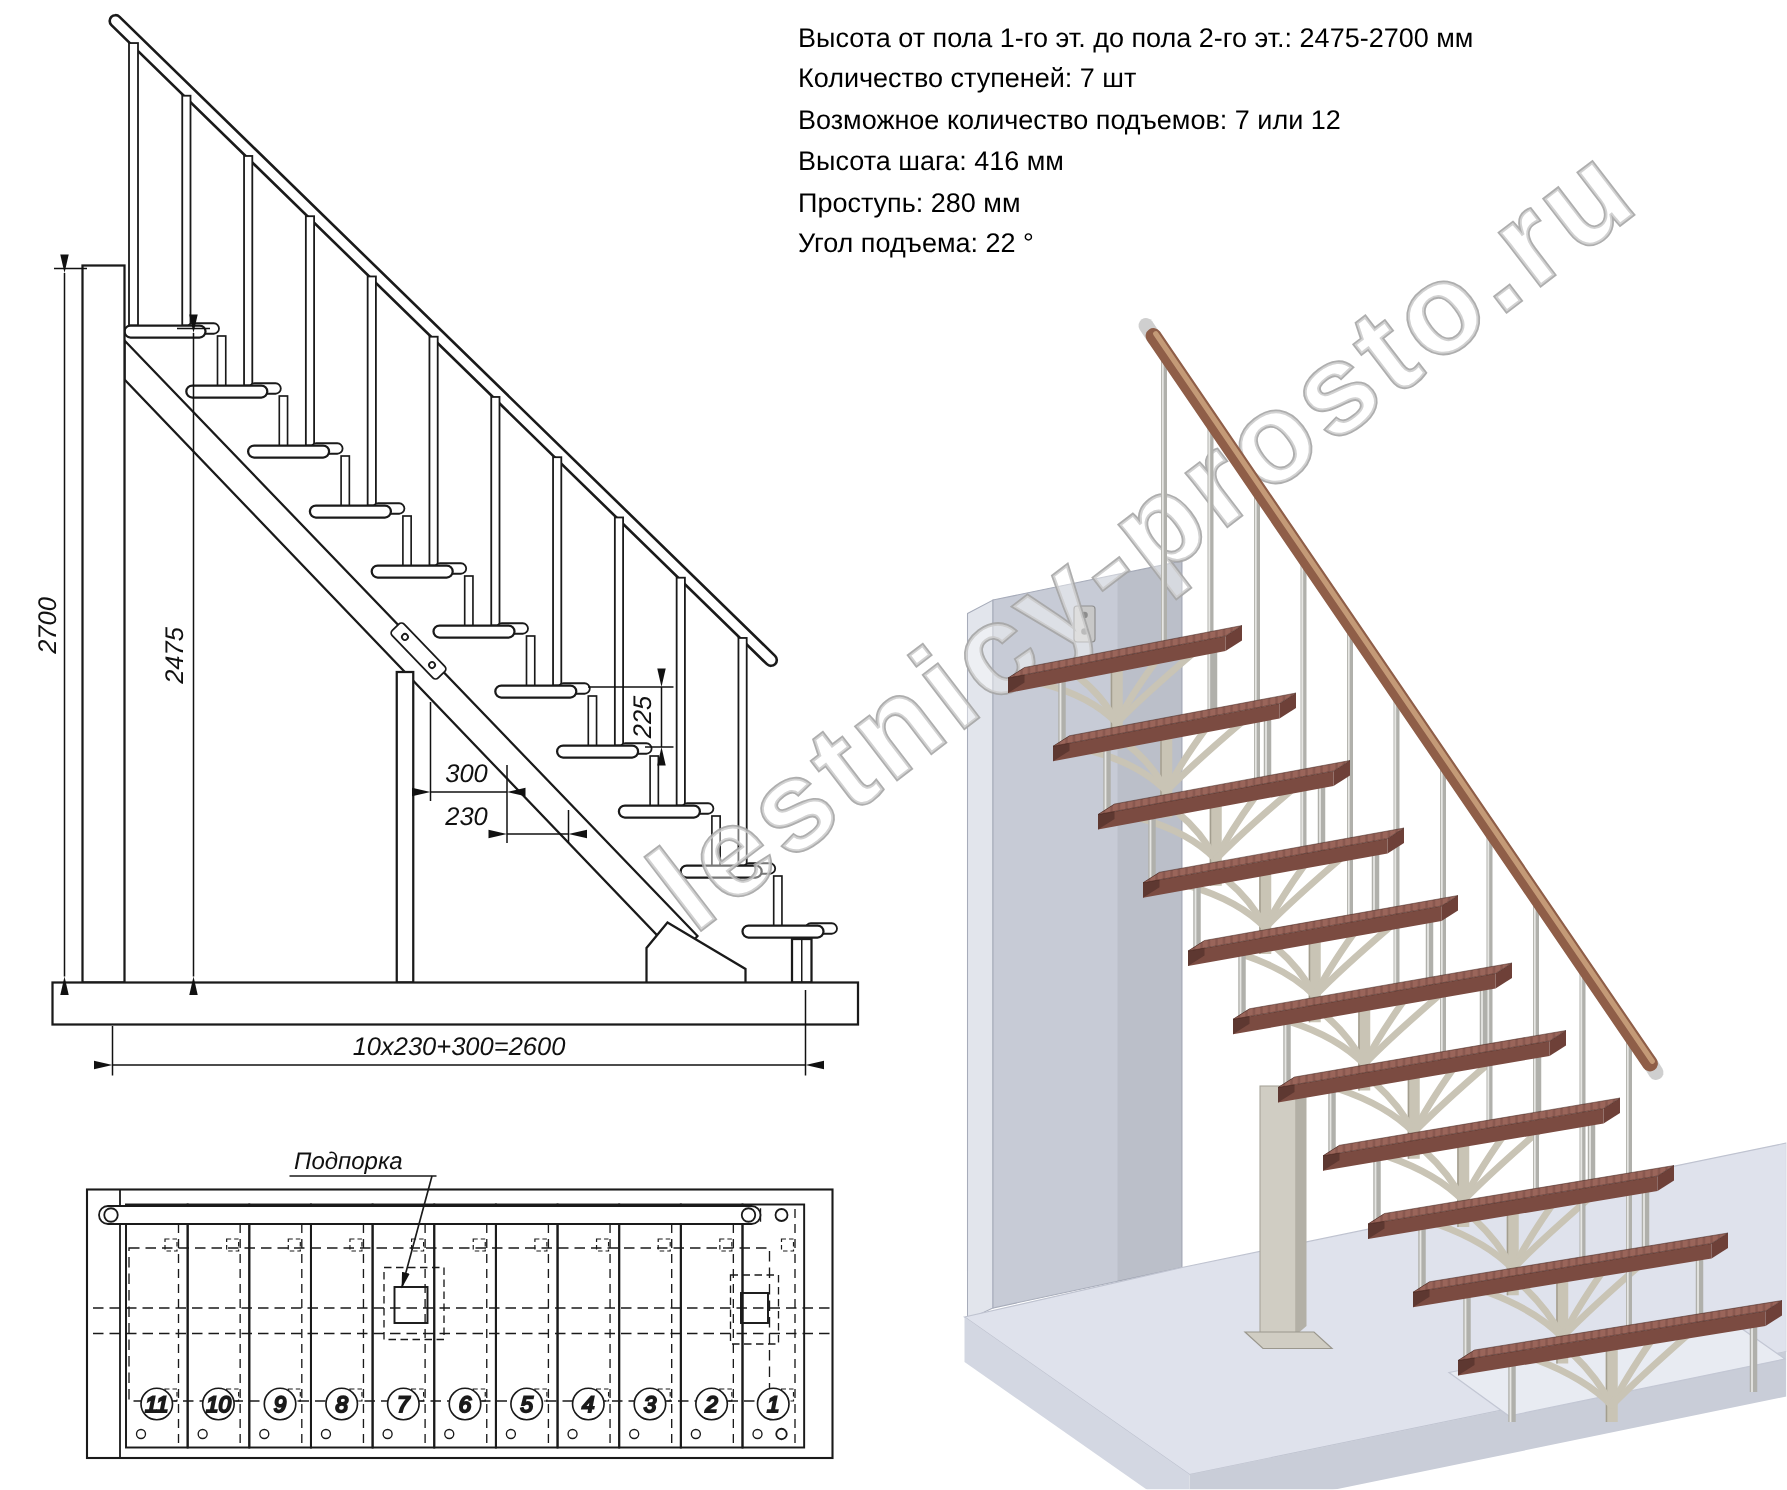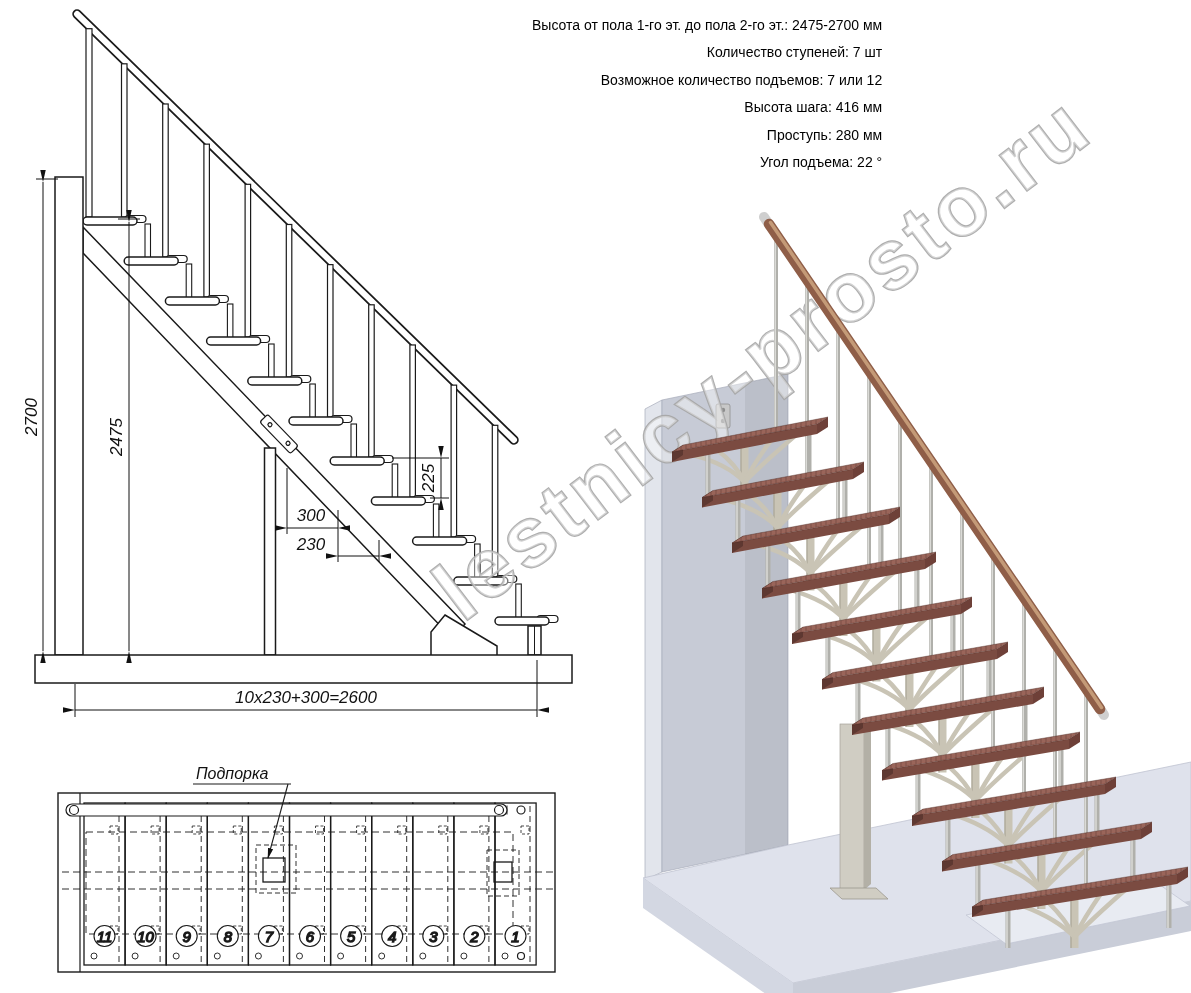--- a/index.html
+++ b/index.html
@@ -1,18 +1,18 @@
 <!DOCTYPE html>
 <html><head>
 <meta charset="utf-8">
 <style>
   html,body{margin:0;padding:0;background:#ffffff;}
   #canvas{position:relative;width:1191px;height:993px;background:#ffffff;overflow:hidden;
           font-family:"Liberation Sans", sans-serif;}
-  #specs{position:absolute;left:532px;top:12px;font-size:14px;line-height:27.4px;color:#000;text-align:right;}
+  #specs{position:absolute;left:532px;top:12px;font-size:18px;line-height:27.4px;color:#000;}
   #specs .spec-line{white-space:nowrap;}
   svg text{font-family:"Liberation Sans", sans-serif;}
   .dim-txt{font-size:17px;font-style:italic;fill:#111;}
   .lbl-txt{font-size:16px;font-style:italic;fill:#111;}
   .num-txt{font-size:15px;font-style:italic;fill:#111;}
   .wm-txt{font-size:84px;font-weight:bold;letter-spacing:5px;
           fill:rgba(255,255,255,0.45);stroke:#a6a6a6;stroke-width:2.4px;opacity:0.9;}
 </style>
 </head>
 <body>

